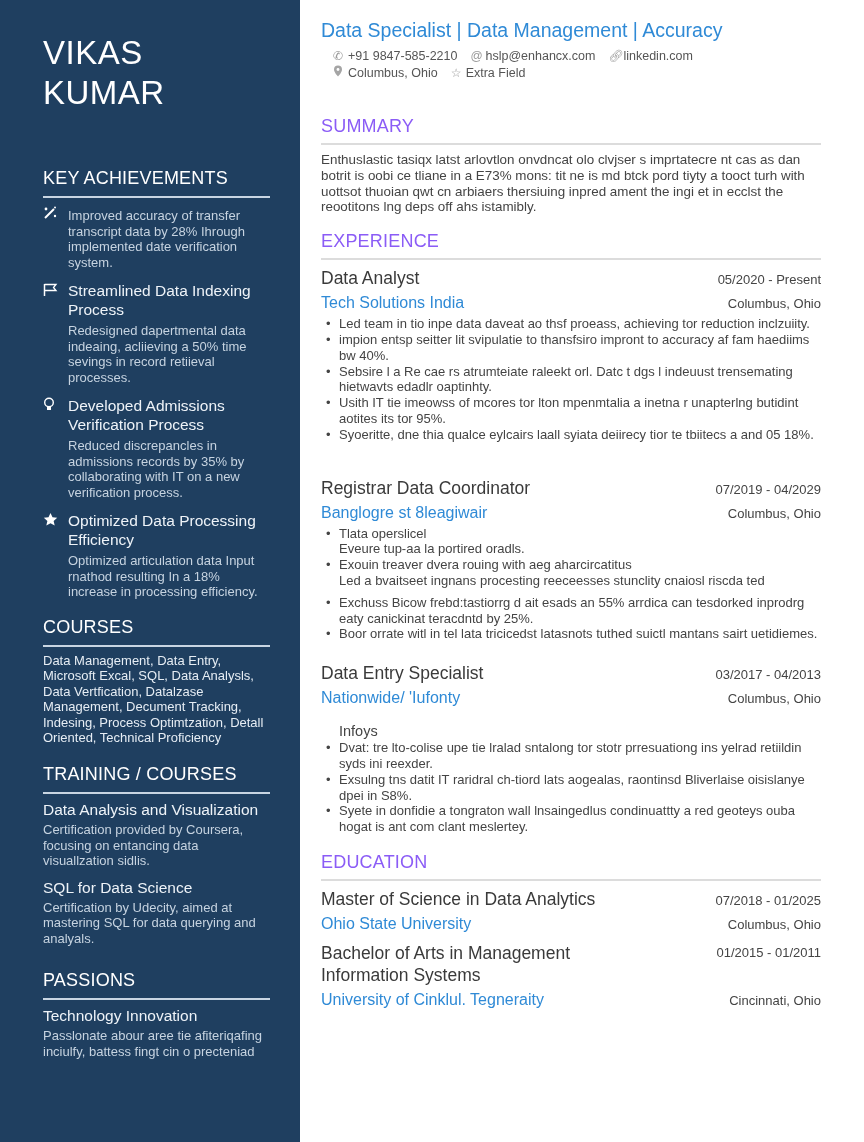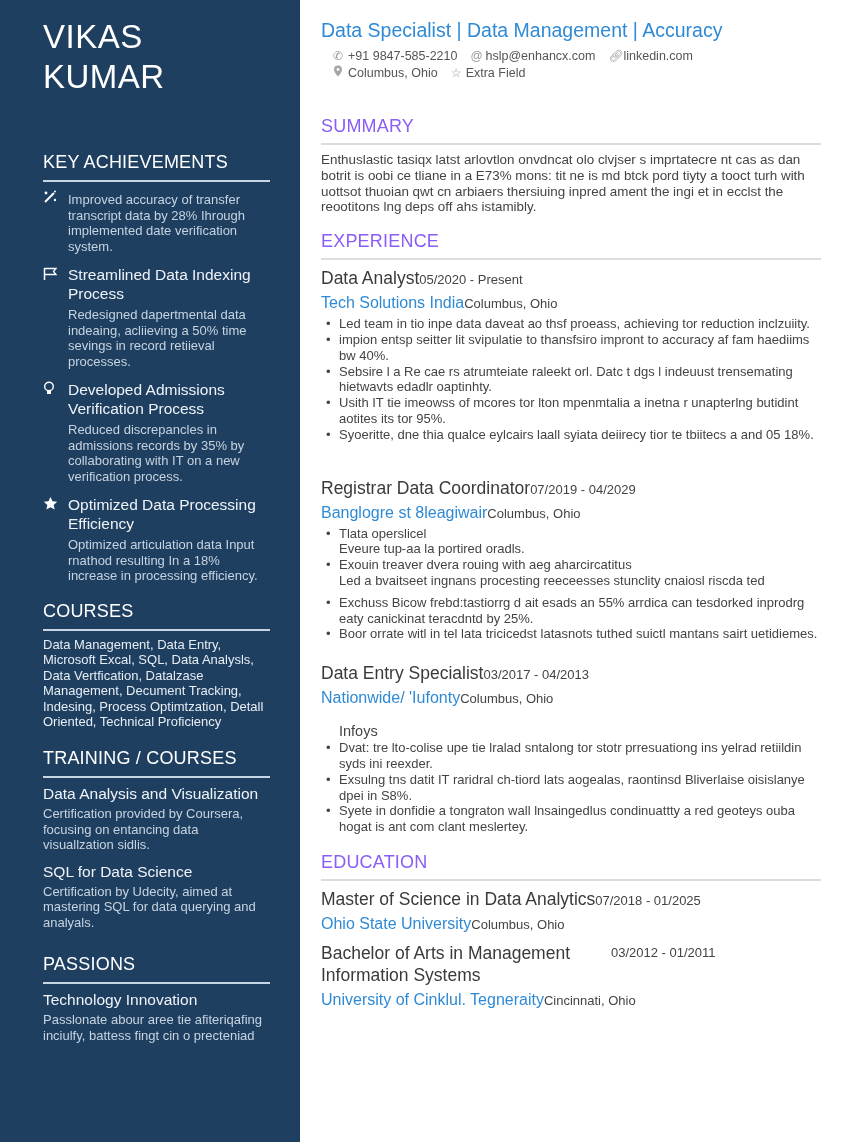--- a/index.html
+++ b/index.html
@@ -1,19 +1,19 @@
 <!DOCTYPE html>
 <html><head>
 <meta charset="utf-8">
 <style>
   * { box-sizing: border-box; margin: 0; padding: 0; }
   html, body { width: 864px; height: 1142px; background: #ffffff; }
   body { font-family: "Liberation Sans", "DejaVu Sans", sans-serif; color: #3b3b3b; position: relative; overflow: hidden; }
 
-  .sidebar { position: absolute; left: 0; top: 0; width: 300px; height: 1142px; background: #1f3f60; color: #ffffff; padding: 0 30px 0 43px; }
+  .sidebar { position: absolute; left: 0; top: 0; width: 300px; height: 1142px; background: #1f3f60; color: #ffffff; padding: 16px 30px 0 43px; }
   .name { font-size: 33px; font-weight: 400; letter-spacing: 0.5px; margin-top: 17px; line-height: 40px; color: #ffffff; }
   .side-section-title { font-size: 18px; font-weight: 400; color: #ffffff; letter-spacing: 0.2px; line-height: 22px; }
   .side-rule { height: 2px; background: #c8d5e2; margin: 7px 0 6px 0; width: 227px; }
 
   .ach { display: flex; margin-bottom: 11px; }
   .ach-icon { width: 25px; flex: 0 0 25px; font-size: 14px; color: #ffffff; line-height: 20px; padding-top: 1px; }
   .ach-body { flex: 1; }
   .ach-title { font-size: 15.5px; line-height: 19px; color: #eef3f8; }
   .ach-desc { font-size: 13px; line-height: 15.5px; color: #c6d3e0; margin-top: 4px; }
 
@@ -26,21 +26,21 @@
   .headline { font-size: 19.5px; color: #2f8ad6; margin-top: 18px; line-height: 24px; white-space: nowrap; }
   .contact-row { display: flex; align-items: center; font-size: 12.5px; color: #555; line-height: 16px; margin-left: 12px; }
   .contact-item { display: flex; align-items: center; margin-right: 13px; }
   .contact-icon { color: #9a9a9a; font-size: 12px; width: 15px; display: inline-block; }
 
   .main-section-title { font-size: 18px; color: #8b5cf6; line-height: 22px; letter-spacing: 0.2px; }
   .main-rule { height: 2px; background: #dcdcdc; margin: 6px 0 7px 0; }
 
   .summary-text { font-size: 13.4px; line-height: 15.8px; color: #444; }
 
-  .job-head { display: flex; justify-content: flex-start; align-items: baseline; }
+  .job-head { display: flex; justify-content: space-between; align-items: baseline; }
   .job-title { font-size: 17.5px; color: #3a3a3a; line-height: 22px; }
   .job-dates { font-size: 13px; color: #444; }
   .job-company { font-size: 16px; color: #2f8ad6; line-height: 21px; }
   .job-loc { font-size: 13px; color: #444; }
   ul.bullets { list-style: none; margin-top: 3px; }
   ul.bullets li { position: relative; padding-left: 18px; font-size: 13px; line-height: 15.8px; color: #444; }
   ul.bullets li::before { content: "•"; position: absolute; left: 5px; top: 0; color: #444; }
 </style>
 </head>
 <body>
@@ -242,20 +242,20 @@
     <div class="job-head" style="margin-top:3px">
       <span class="job-company">Ohio State University</span>
       <span class="job-loc">Columbus, Ohio</span>
     </div>
   </div>
 
   <div style="height:8px"></div>
   <div>
     <div class="job-head" style="align-items:flex-start">
       <span class="job-title" style="width:290px">Bachelor of Arts in Management Information Systems</span>
-      <span class="job-dates" style="margin-top:3px">03/2012 - 01/2011</span>
+      <span class="job-dates" style="margin-top:3px">01/2015 - 01/2011</span>
     </div>
     <div class="job-head" style="margin-top:3px">
       <span class="job-company">University of Cinklul. Tegneraity</span>
       <span class="job-loc">Cincinnati, Ohio</span>
     </div>
   </div>
 </div>
 
 </body></html>

